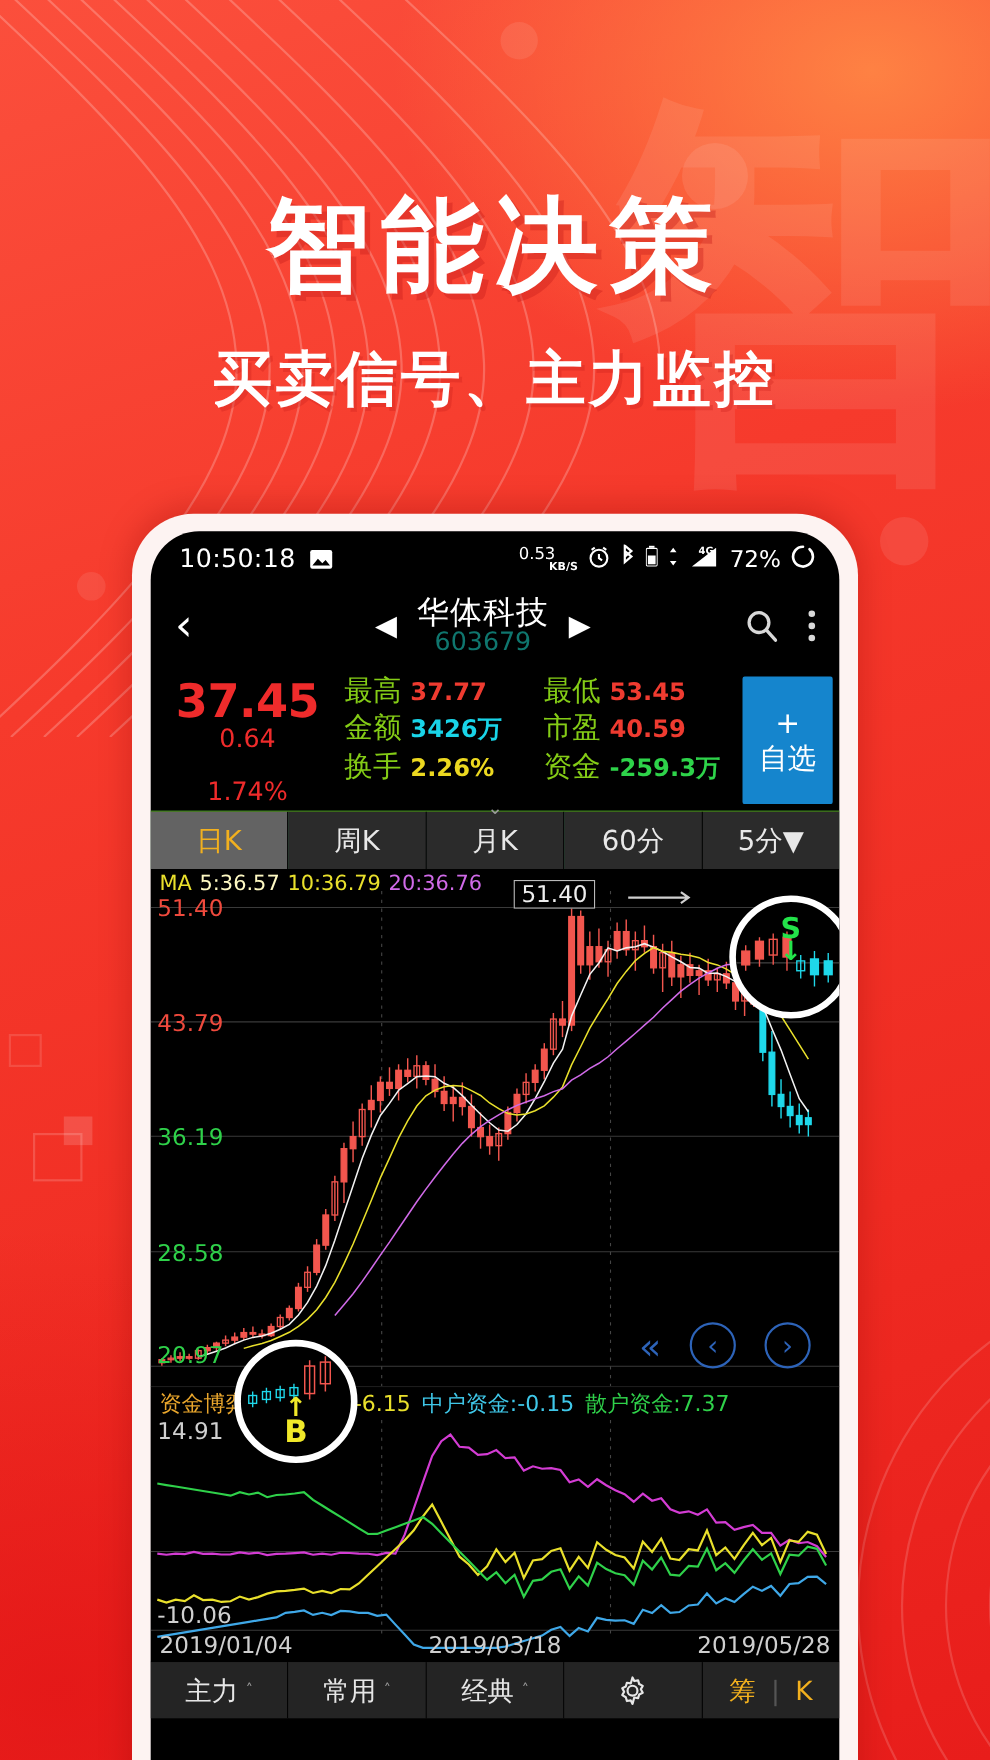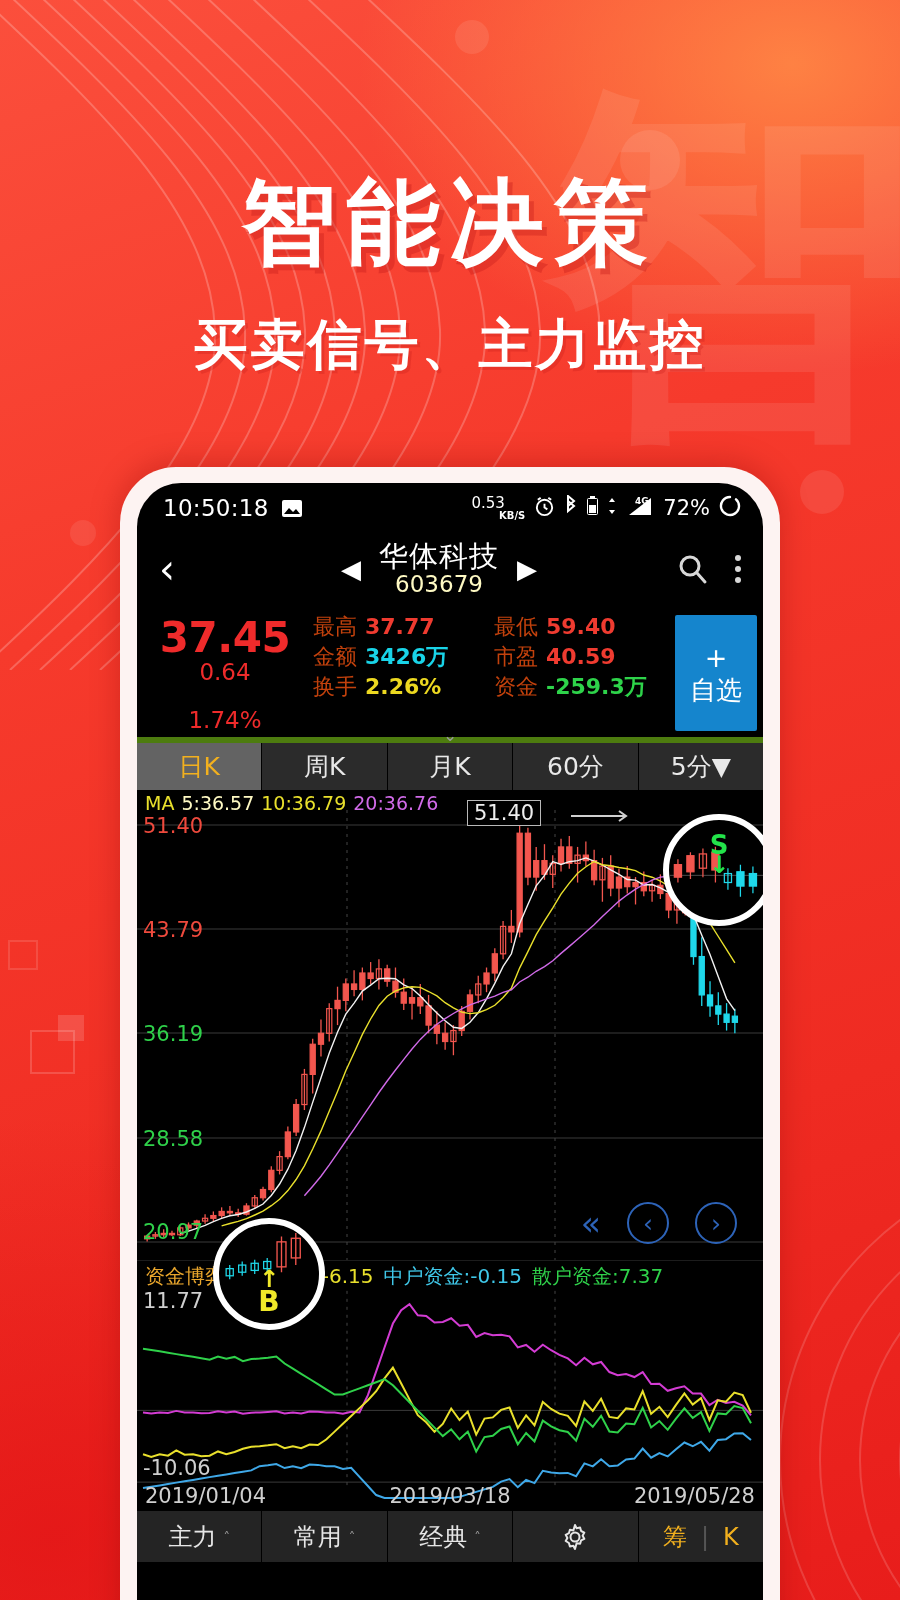--- a/index.html
+++ b/index.html
@@ -74,47 +74,47 @@
   #battery-pct{ font-size:21px; }
 
   
   #nav-bar{
     height:72px; display:flex; align-items:center; padding:0 22px; color:#fff; position:relative;
   }
   #nav-back{ font-size:40px; line-height:1; width:52px; }
   #nav-center{ flex:1; display:flex; align-items:center; justify-content:center; gap:18px; }
   #stock-names{ text-align:center; line-height:1.08; }
   #stock-name{ font-size:29px; color:#fff; letter-spacing:1px; }
-  #stock-code{ font-size:23px; color:#fef9c3; }
+  #stock-code{ font-size:23px; color:#0f766e; }
   .nav-tri{ font-size:26px; color:#fff; }
   #nav-right{ display:flex; align-items:center; gap:26px; margin-left:8px; }
   #search-icon svg{ display:block; }
   #more-icon{ display:flex; flex-direction:column; gap:5px; }
   #more-icon i{ width:6px; height:6px; background:#d8d8d8; border-radius:50%; display:block; }
 
   
   #quote-panel{ display:flex; padding:8px 0 4px 0; position:relative; }
   #quote-price-col{ width:176px; text-align:center; padding-top:4px; }
   #quote-last{ font-size:42px; font-weight:700; color:#ef2b2b; line-height:1; letter-spacing:-.5px; }
   #quote-chg-row{ display:flex; justify-content:center; gap:22px; font-size:23px; color:#ef2b2b;flex-direction:column; }
   .quote-col{ flex:1; padding-top:2px; }
   .quote-row{ display:flex; align-items:baseline; gap:8px; font-size:22px; margin-bottom:7px; line-height:1.05; }
-  .quote-row .lab{ color:#c2410c; font-size:22px; }
+  .quote-row .lab{ color:#84cc16; font-size:26px; }
   .quote-row .val{ font-weight:700; font-size:22px; }
   .v-red{ color:#ef3b30; } .v-cyan{ color:#19d4e8; } .v-yellow{ color:#ecd820; } .v-green{ color:#2ed34a; }
   #watch-button{
     width:82px; margin:2px 6px 2px 0; background:#1585cd; color:#fff; border-radius:2px;
     display:flex; flex-direction:column; align-items:center; justify-content:center; gap:6px;
   }
   #watch-plus{ font-size:27px; line-height:1; }
   #watch-label{ font-size:26px; line-height:1; }
   #quote-expand{ position:absolute; left:50%; transform:translateX(-50%); bottom:-8px; color:#9a9a9a; font-size:17px; }
 
   
-  #period-tabs{ display:flex; height:53px; background:#15803d; border-top:6px solid #4d7c0f; }
+  #period-tabs{ display:flex; height:53px; background:#15803d; border-top:1px solid #4d7c0f; }
   .period-tab{
     flex:1; display:flex; align-items:center; justify-content:center;
     font-size:25px; color:#e8e8e8; border-right:1px solid #000; background:#2b2b2b;
   }
   .period-tab:last-child{ border-right:none; }
   .period-tab.active{ background:#636363; color:#f2b01e; }
 
   
   #chart-area{ position:relative; background:#000; height:470px; }
   #ma-legend{
@@ -316,21 +316,21 @@
         <span class="val v-cyan">3426万</span>
       </div>
       <div class="quote-row">
         <span class="lab">换手</span>
         <span class="val v-yellow">2.26%</span>
       </div>
     </div>
     <div class="quote-col">
       <div class="quote-row">
         <span class="lab">最低</span>
-        <span class="val v-red">59.40</span>
+        <span class="val v-red">53.45</span>
       </div>
       <div class="quote-row">
         <span class="lab">市盈</span>
         <span class="val v-red">40.59</span>
       </div>
       <div class="quote-row">
         <span class="lab">资金</span>
         <span class="val v-green">-259.3万</span>
       </div>
     </div>
@@ -593,21 +593,21 @@
     </div>
   </div>
 
   <div id="indicator-area">
     <div id="ind-legend">
       <span id="ind-title">资金博弈</span>
       <span id="ind-big">大户资金:-6.15</span>
       <span id="ind-mid">中户资金:-0.15</span>
       <span id="ind-small">散户资金:7.37</span>
     </div>
-    <div id="ind-max">11.77</div>
+    <div id="ind-max">14.91</div>
     <div id="ind-min">-10.06</div>
 
     <svg id="ind-svg" viewBox="0 0 626 250" preserveAspectRatio="none">
       <line x1="0" y1="150" x2="626" y2="150" stroke="#3a3a3a" stroke-width="1"></line>
       <line x1="0" y1="222" x2="626" y2="222" stroke="#3a3a3a" stroke-width="1"></line>
       <g stroke="#454545" stroke-width="1" stroke-dasharray="3 5">
         <line x1="210" y1="30" x2="210" y2="225"></line>
         <line x1="418" y1="30" x2="418" y2="225"></line>
       </g>
       <path id="ind-line-magenta" fill="none" stroke="#d33cd3" stroke-width="2" d="M6.0,152.0 L14.3,153.0 L22.7,152.0 L31.0,152.5 L39.3,150.5 L47.6,152.2 L56.0,152.0 L64.3,152.8 L72.6,152.6 L81.0,150.9 L89.3,152.0 L97.6,151.2 L105.9,153.3 L114.3,152.3 L122.6,152.0 L130.9,151.5 L139.3,150.9 L147.6,153.0 L155.9,152.0 L164.2,153.0 L172.6,151.2 L180.9,151.4 L189.2,152.0 L197.6,152.1 L205.9,153.4 L214.2,151.3 L222.5,152.0 L230.9,134.7 L239.2,110.8 L247.5,86.8 L255.9,62.8 L264.2,49.4 L272.5,43.3 L280.8,54.5 L289.2,55.2 L297.5,61.8 L305.8,61.2 L314.2,57.5 L322.5,64.9 L330.8,64.1 L339.2,76.2 L347.5,72.3 L355.8,74.5 L364.1,74.0 L372.5,75.7 L380.8,86.8 L389.1,84.3 L397.5,91.1 L405.8,84.1 L414.1,89.6 L422.4,94.2 L430.8,97.8 L439.1,104.6 L447.4,97.2 L455.8,103.7 L464.1,101.4 L472.4,111.5 L480.7,114.7 L489.1,113.4 L497.4,116.5 L505.7,111.6 L514.1,123.6 L522.4,123.3 L530.7,130.3 L539.0,127.8 L547.4,125.8 L555.7,133.1 L564.0,133.1 L572.4,144.7 L580.7,139.3 L589.0,142.5 L597.3,141.4 L605.7,145.2 L614.0,155.1"></path>

